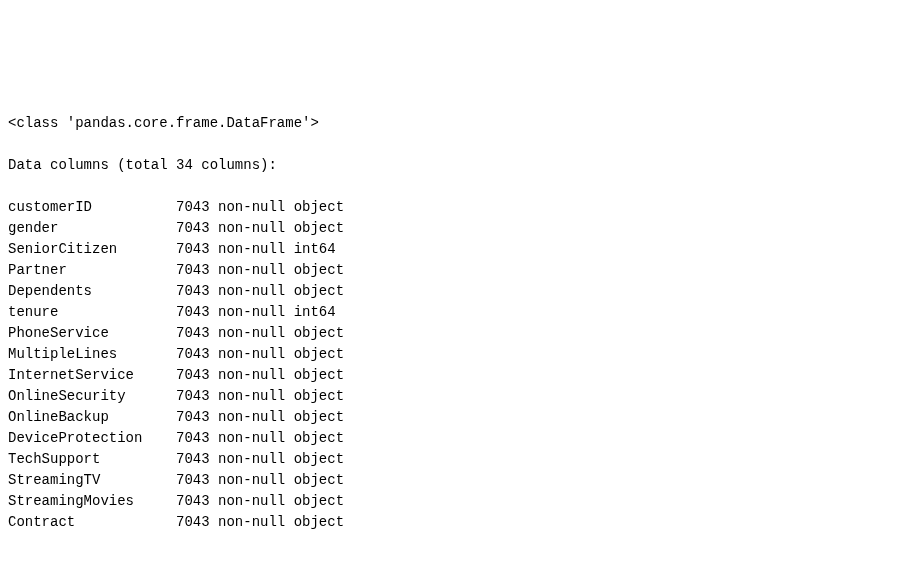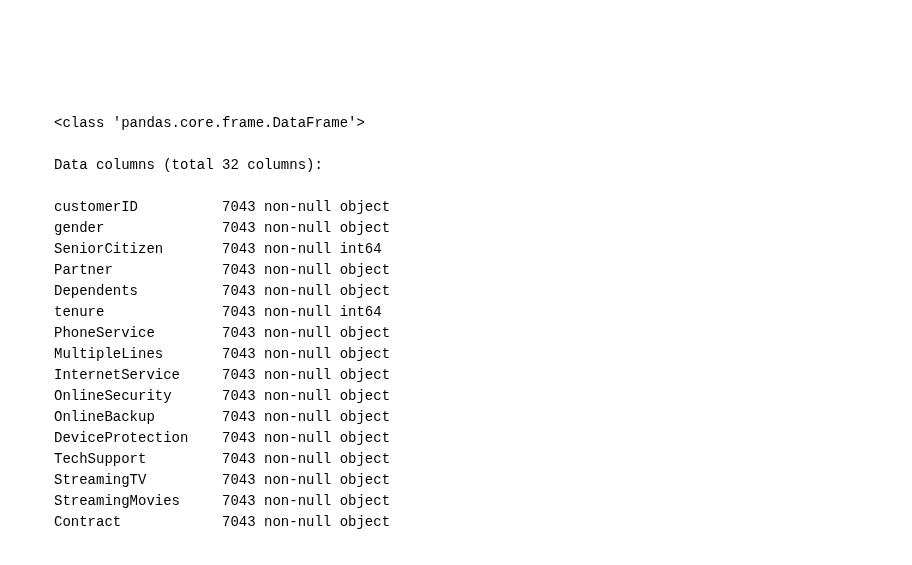--- a/index.html
+++ b/index.html
@@ -14,30 +14,29 @@
       color: #000;
       background: #fff;
       padding: 8px;
       white-space: pre;
     }
     .output-block {
       display: block;
     }
     .line {
       display: block;
-      margin-left: 46px;
     }
   </style>
 </head>
 <body>
 
 
 
 <div class="output-block">
 <span class="line">&lt;class 'pandas.core.frame.DataFrame'&gt;</span>
-<span class="line">Data columns (total 32 columns):</span>
+<span class="line">Data columns (total 34 columns):</span>
 <div id="columns-list"><span class="line">customerID          7043 non-null object</span><span class="line">gender              7043 non-null object</span><span class="line">SeniorCitizen       7043 non-null int64</span><span class="line">Partner             7043 non-null object</span><span class="line">Dependents          7043 non-null object</span><span class="line">tenure              7043 non-null int64</span><span class="line">PhoneService        7043 non-null object</span><span class="line">MultipleLines       7043 non-null object</span><span class="line">InternetService     7043 non-null object</span><span class="line">OnlineSecurity      7043 non-null object</span><span class="line">OnlineBackup        7043 non-null object</span><span class="line">DeviceProtection    7043 non-null object</span><span class="line">TechSupport         7043 non-null object</span><span class="line">StreamingTV         7043 non-null object</span><span class="line">StreamingMovies     7043 non-null object</span><span class="line">Contract            7043 non-null object</span></div>
 
 
 </div>
 
 
 
 
 </body></html>

